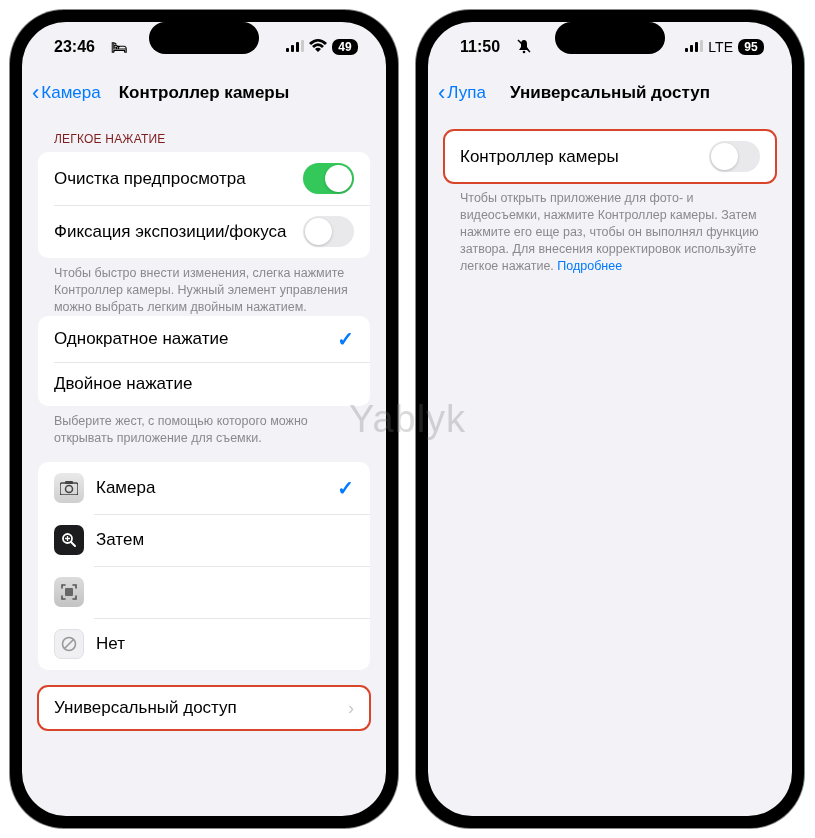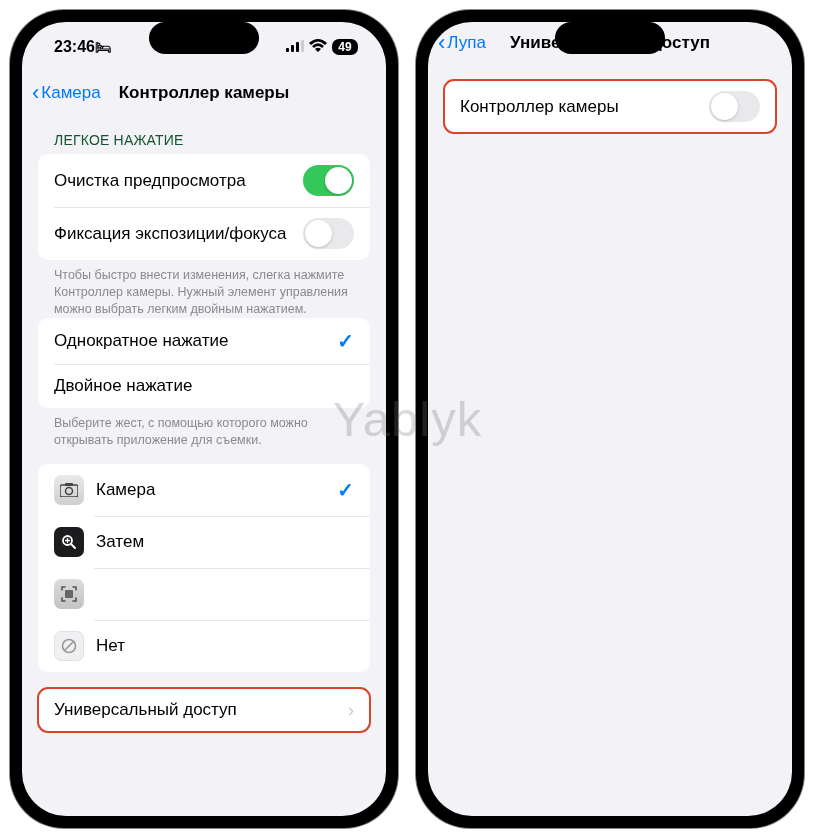--- a/index.html
+++ b/index.html
@@ -8,21 +8,21 @@
     font-family: -apple-system, BlinkMacSystemFont, "Segoe UI", Helvetica, Arial, sans-serif;
     width: 815px; height: 838px;
     display: flex; gap: 18px;
     padding: 10px;
     position: relative;
   }
   .watermark {
     position: absolute;
     top: 50%; left: 50%;
     transform: translate(-50%, -50%);
-    font-size: 49px;
+    font-size: 38px;
     color: rgba(120,120,120,0.28);
     pointer-events: none;
     z-index: 50;
     font-weight: 400;
     letter-spacing: 1px;
   }
   .phone {
     width: 388px; height: 818px;
     background: #000;
     border-radius: 54px;
@@ -48,21 +48,21 @@
   }
   .status-bar {
     height: 50px;
     display: flex;
     align-items: center;
     justify-content: space-between;
     padding: 0 28px 0 32px;
     font-size: 16px;
     font-weight: 600;
   }
-  .status-left { display: flex; align-items: center; gap: 0; }
+  .status-left { display: flex; align-items: center; gap: 16px; }
   .status-right { display: flex; align-items: center; gap: 5px; }
   .battery-badge {
     background: #000; color: #fff;
     border-radius: 7px;
     padding: 1px 4px;
     font-size: 12px;
     font-weight: 700;
     min-width: 26px; text-align: center;
   }
   .nav {
@@ -82,22 +82,22 @@
   .nav-title {
     position: absolute;
     left: 0; right: 0;
     text-align: center;
     font-size: 17px;
     font-weight: 600;
     pointer-events: none;
   }
   .content { padding: 0 16px; }
   .sect-header {
-    font-size: 14px;
-    color: #14532d;
+    font-size: 12px;
+    color: #7f1d1d;
     text-transform: uppercase;
     padding: 18px 16px 6px;
     letter-spacing: 0.2px;
   }
   .sect-footer {
     font-size: 12.5px;
     color: #8a8a8e;
     padding: 7px 16px 0;
     line-height: 1.35;
   }
@@ -285,34 +285,62 @@
           </div>
         </div>
       </div>
     </div>
   </div>
 </div>
 
 <div class="phone">
   <div class="island"></div>
   <div class="screen">
+    <div class="status-bar">
+      <div class="status-left">
+        <span>11:50</span>
+        <span style="font-size:14px;">
+          <svg width="16" height="16" viewBox="0 0 16 16">
+              <path d="M8 2 Q11 2 11 6 V9 L13 12 H3 L5 9 V6 Q5 2 8 2 Z" fill="#000"></path>
+              <line x1="2" y1="2" x2="14" y2="14" stroke="#000" stroke-width="1.5"></line>
+              <circle cx="8" cy="14" r="1.3" fill="#000"></circle>
+            </svg>
+        </span>
+      </div>
+      <div class="status-right">
+        <span>
+          <svg width="18" height="12" viewBox="0 0 18 12">
+              <rect x="0" y="8" width="3" height="4" rx="1" fill="#000"></rect>
+              <rect x="5" y="5" width="3" height="7" rx="1" fill="#000"></rect>
+              <rect x="10" y="2" width="3" height="10" rx="1" fill="#000"></rect>
+              <rect x="15" y="0" width="3" height="12" rx="1" fill="#ccc"></rect>
+            </svg>
+        </span>
+        <span style="font-size:14px; font-weight:500;">LTE</span>
+        <span class="battery-badge">95</span>
+      </div>
+    </div>
     <div class="nav">
       <div class="back">
         <span class="chev">‹</span>
         <span>Лупа</span>
       </div>
       <div class="nav-title">Универсальный доступ</div>
     </div>
     <div class="scroll">
       <div class="content">
         <div class="spacer"></div>
         <div class="group highlight">
           <div class="row">
             <span class="row-label">Контроллер камеры</span>
             <div class="toggle off">
                 <div class="knob"></div>
               </div>
           </div>
         </div>
+        <div class="sect-footer">
+          <span>Чтобы открыть приложение для фото- и видеосъемки, нажмите Контроллер камеры. Затем нажмите его еще раз, чтобы он выполнял функцию затвора. Для внесения корректировок используйте легкое нажатие.</span>
+          <span class="link">Подробнее</span>
+        </div>
       </div>
     </div>
   </div>
 </div>
 
 </body></html>

